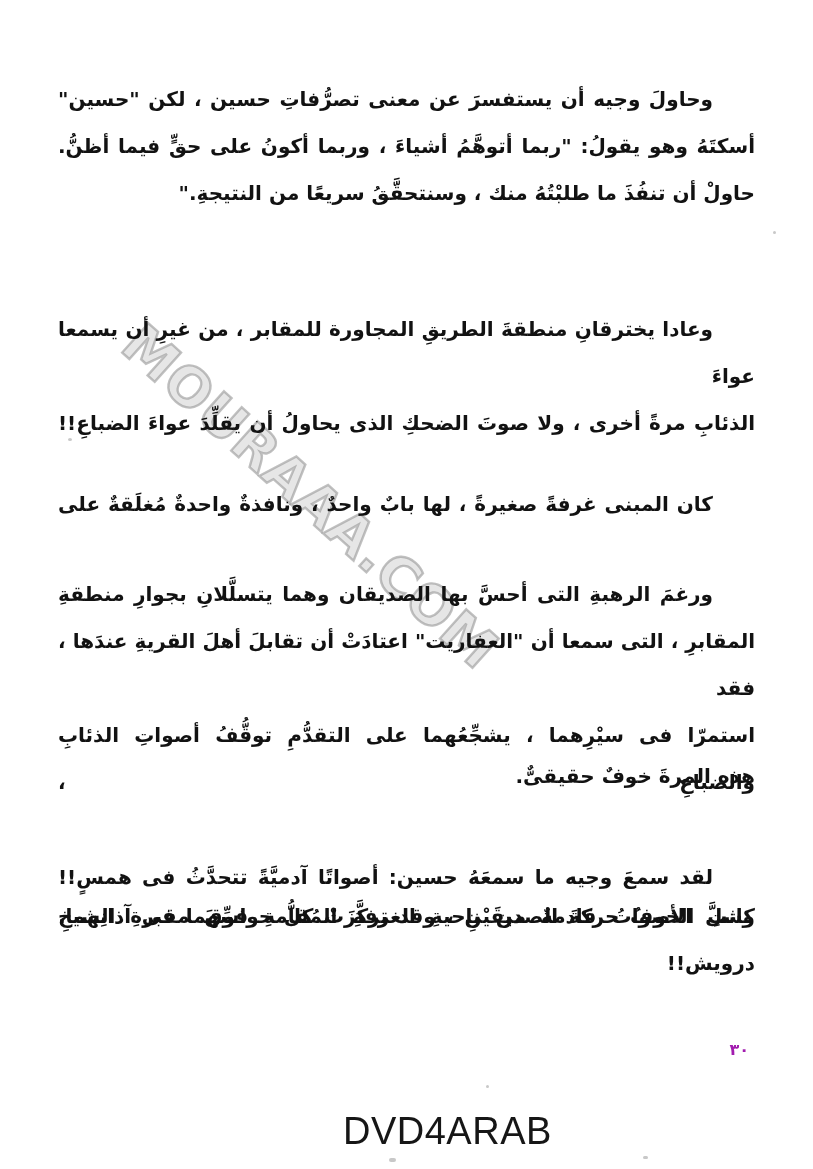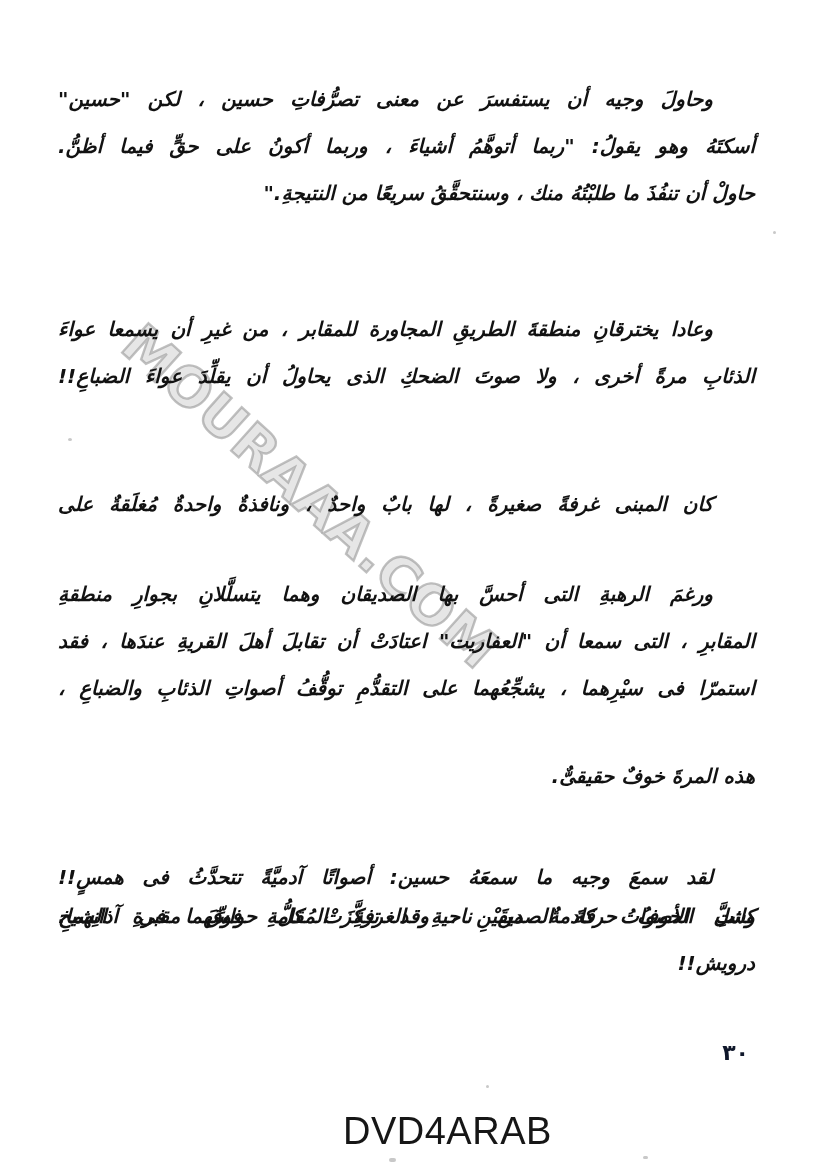--- a/index.html
+++ b/index.html
@@ -15,21 +15,21 @@
   .para {
     position:absolute;
     right:58px; left:58px;
     direction:rtl;
     color:#121212;
     font-weight:bold;
     font-size:20px;
     line-height:47px;
     text-rendering:optimizeLegibility;
   }
-  .ln { min-height:47px;font-style:italic; }
+  .ln { min-height:47px; }
   .just { text-align:justify; text-align-last:justify; }
   .last { text-align:right; text-align-last:right; }
   .ind  { text-indent:42px; }
 
   
   .watermark {
     position:absolute;
     left:152px; top:312px;
     transform:rotate(42deg);
     transform-origin:0 0;
@@ -40,23 +40,23 @@
     color:rgba(255,255,255,0.06);
     -webkit-text-stroke:2.4px rgba(128,128,128,0.48);
     text-shadow:0 0 1px rgba(150,150,150,0.25);
     pointer-events:none;
   }
 
   .pageno {
     position:absolute;
     top:1040px; right:64px;
     direction:rtl;
-    font-size:22px;
+    font-size:16px;
     font-weight:bold;
-    color:#0f172a;
+    color:#a21caf;
   }
 
   .brand {
     position:absolute;
     left:343px; top:1110px;
     font-family:"Liberation Sans", sans-serif;
     font-size:38px;
     color:#161616;
     letter-spacing:0.5px;
   }

